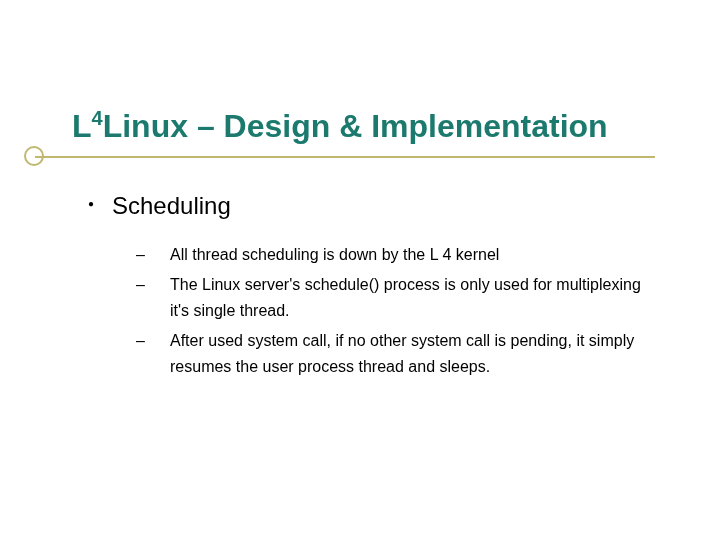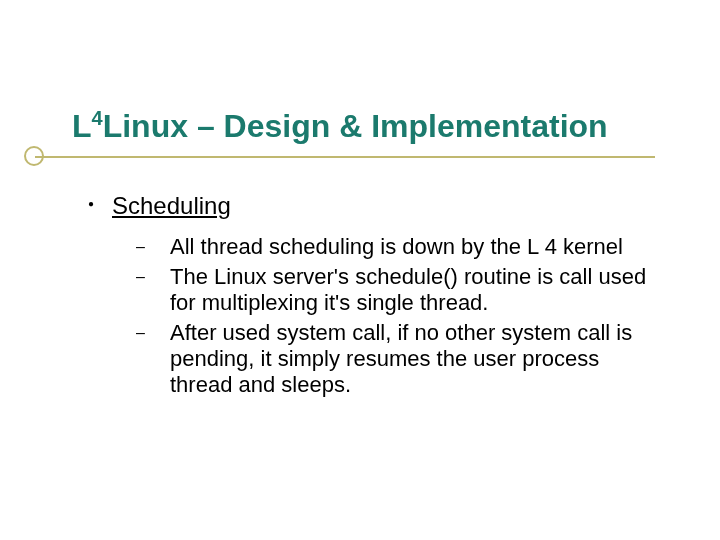--- a/index.html
+++ b/index.html
@@ -56,22 +56,21 @@
   .body {
     position: absolute;
     left: 88px;
     top: 192px;
     width: 570px;
     font-size: 22px;
     color: #000;
   }
   .lvl1 {
     display: flex;
-    margin-bottom: 14px;
-    text-decoration: underline;
+    margin-bottom: 22px;
   }
   .bullet-dot {
     width: 24px;
     flex: 0 0 24px;
     line-height: 26px;
   }
   .bullet-dot::before {
     content: "●";
     font-size: 10px;
     color: #000;
@@ -91,21 +90,21 @@
     display: flex;
     margin-bottom: 4px;
   }
   .dash {
     width: 34px;
     flex: 0 0 34px;
     font-size: 16px;
     line-height: 26px;
   }
   .lvl2-text {
-    font-size: 22px;
+    font-size: 16px;
     line-height: 26px;
   }
 </style>
 </head>
 <body>
 
 <div class="slide">
 
   <div class="title">
     <span>L</span><sup>4</sup><span>Linux – Design &amp; Implementation</span>
@@ -119,21 +118,21 @@
       <span class="bullet-dot"></span>
       <span class="lvl1-text">Scheduling</span>
     </div>
     <div class="lvl2-list">
       <div class="lvl2">
         <span class="dash">–</span>
         <span class="lvl2-text">All thread scheduling is down by the L 4 kernel</span>
       </div>
       <div class="lvl2">
         <span class="dash">–</span>
-        <span class="lvl2-text">The Linux server's schedule() routine is call used for multiplexing it's single thread.</span>
+        <span class="lvl2-text">The Linux server's schedule() process is only used for multiplexing it's single thread.</span>
       </div>
       <div class="lvl2">
         <span class="dash">–</span>
         <span class="lvl2-text">After used system call, if no other system call is pending, it simply resumes the user process thread and sleeps.</span>
       </div>
     </div>
   </div>
 
 </div>
 

